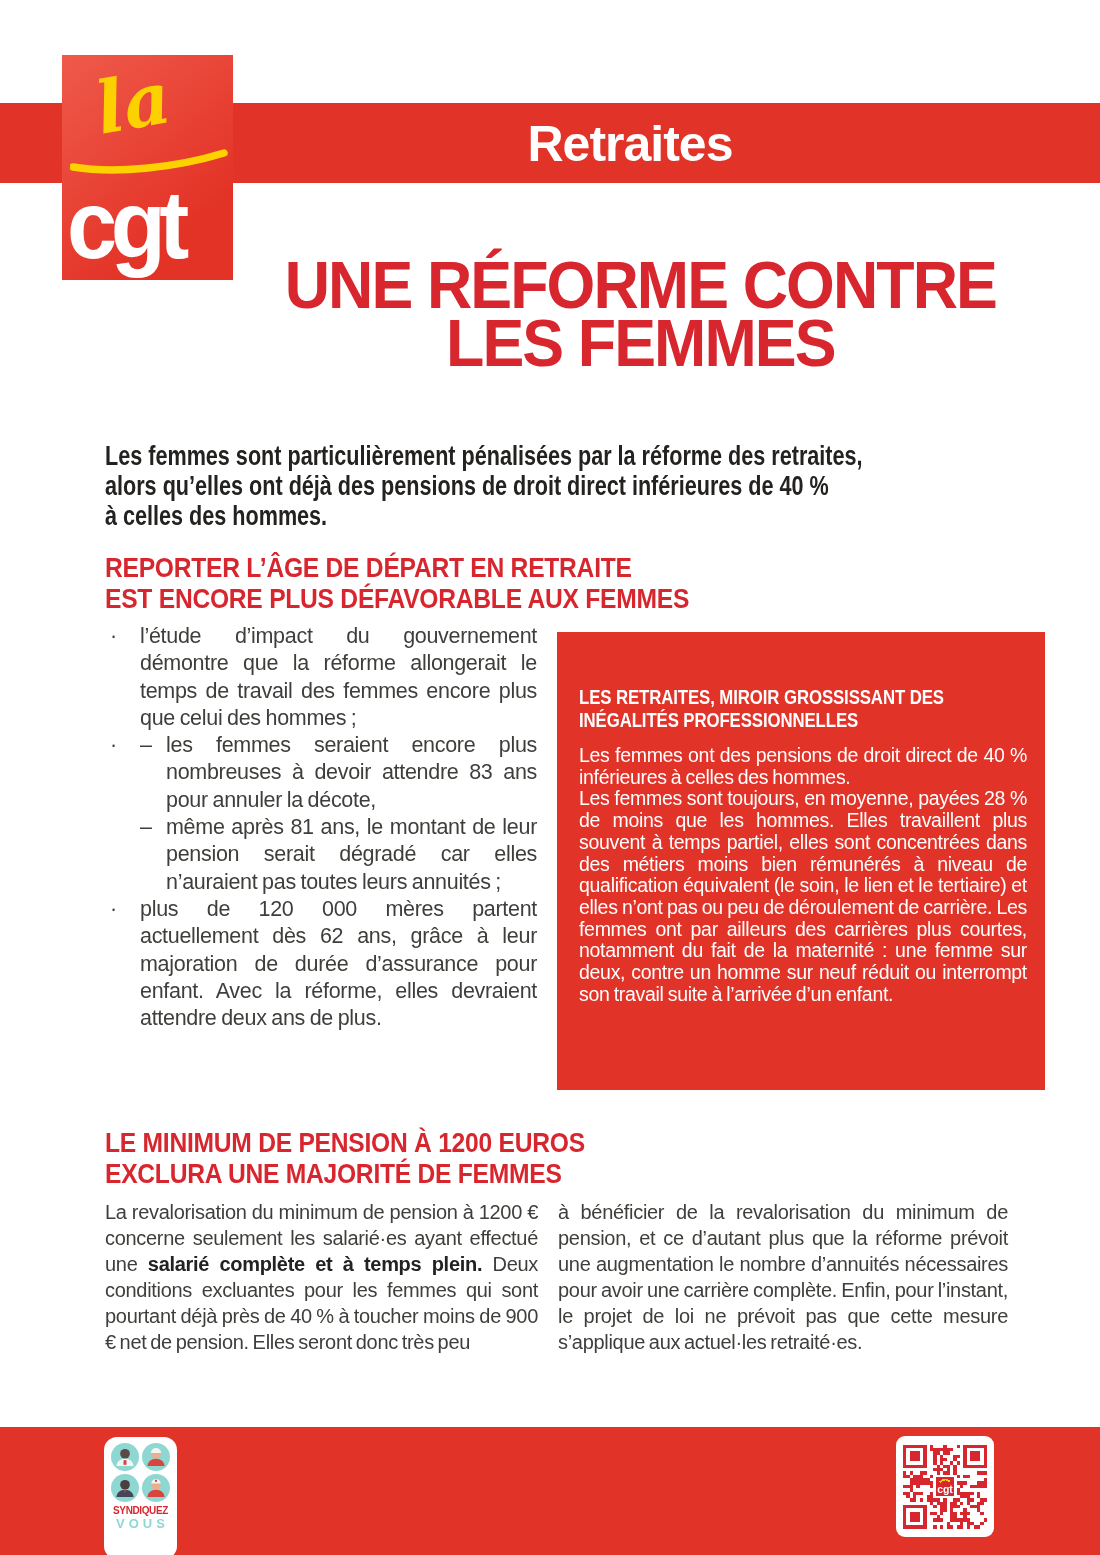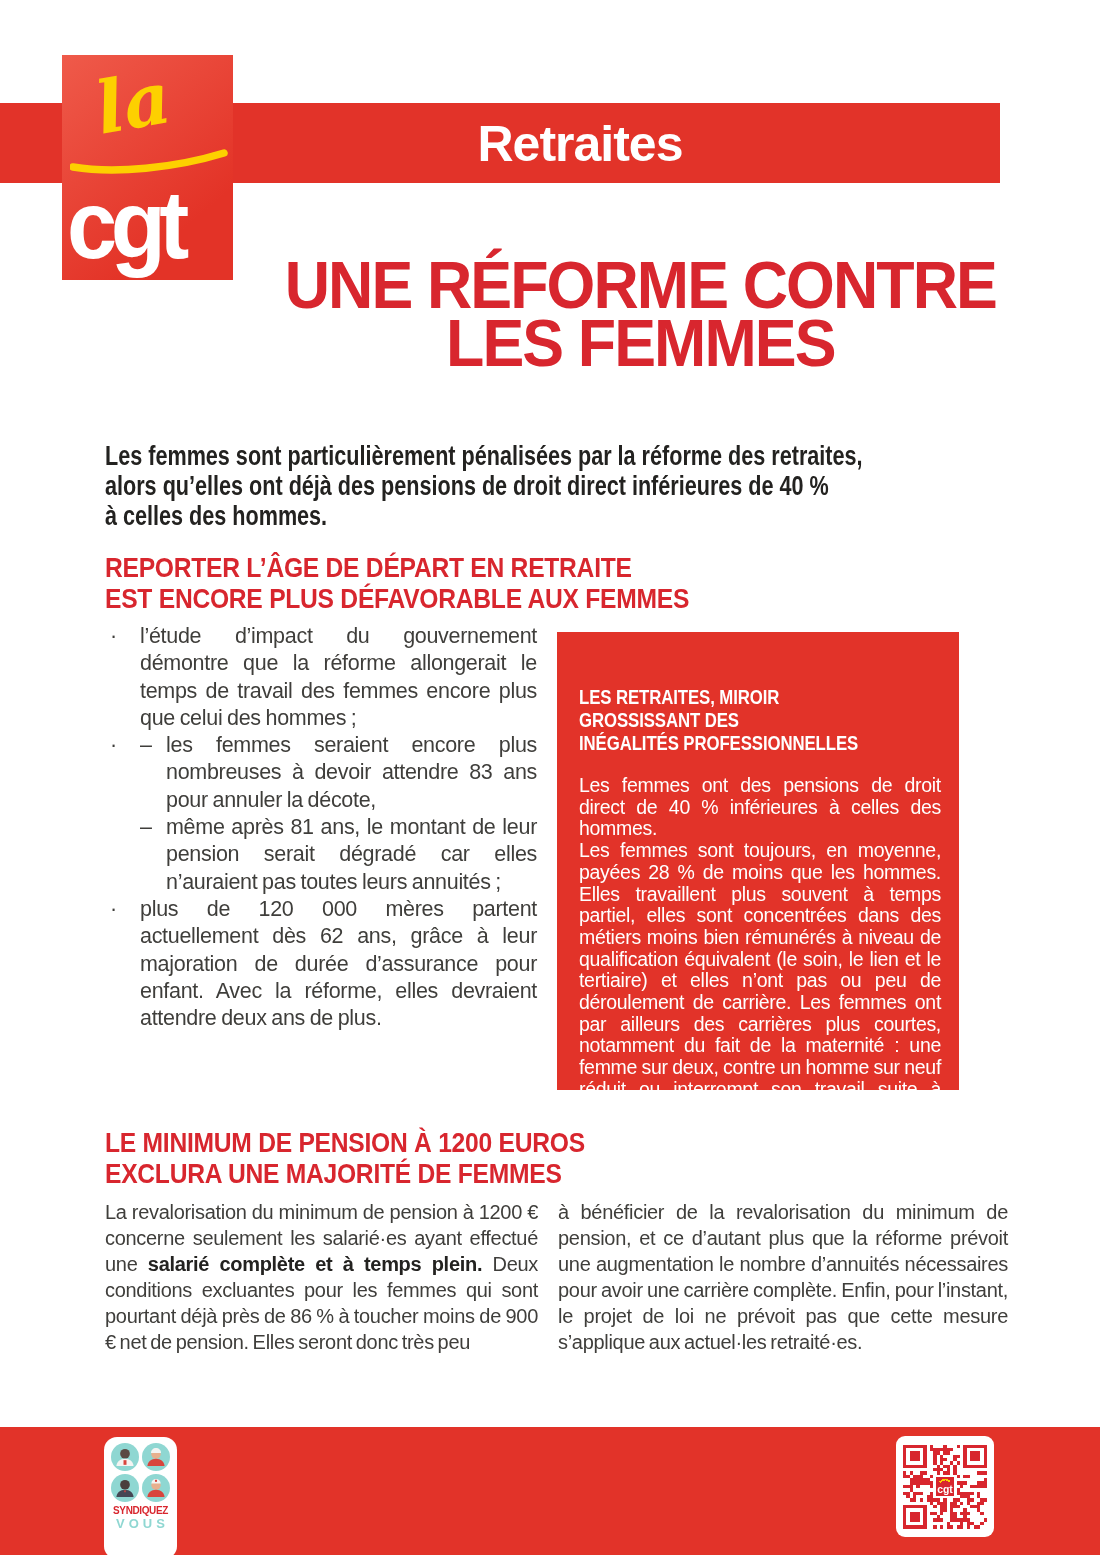--- a/index.html
+++ b/index.html
@@ -4,21 +4,21 @@
 <style>
   :root{
     --red:#e23329; --red_text:#d8262e; --logo_red_light:#ef5a4a; --logo_red_dark:#e33327;
     --yellow:#fdd000; --teal:#8fd7d2; --dark:#232220; --body_text:#3f3e3b; --white:#ffffff;
   }
   html,body{margin:0;padding:0;background:#fff;}
   .page{position:relative;width:1100px;height:1555px;background:#fff;overflow:hidden;
         font-family:"Liberation Sans",sans-serif;}
 
   
-  .top-band{position:absolute;left:0;top:103px;width:1000px;height:80px;background:var(--red);}
+  .top-band{position:absolute;left:0;top:103px;width:1100px;height:80px;background:var(--red);}
   .kicker{position:absolute;left:170px;right:10px;top:0;height:80px;line-height:82px;
           text-align:center;color:#fff;font-size:50px;font-weight:bold;letter-spacing:-1px;}
   .logo{position:absolute;left:62px;top:55px;width:171px;height:225px;
         background:linear-gradient(140deg,var(--logo_red_light) 0%,var(--logo_red_dark) 75%);}
   .logo-la{position:absolute;left:34px;top:12px;font-family:"DejaVu Serif",serif;font-style:italic;
            font-weight:bold;font-size:72px;line-height:1;color:var(--yellow);transform:rotate(-10deg);}
   .logo-swash{position:absolute;left:8px;top:88px;width:158px;height:34px;}
   .logo-cgt{position:absolute;left:5px;bottom:16px;font-size:97px;line-height:0.8;font-weight:bold;
             color:#fff;letter-spacing:-7px;transform:scaleX(.93);transform-origin:left bottom;}
   .headline{position:absolute;left:160px;width:960px;top:212px;text-align:center;
@@ -43,25 +43,25 @@
            font-size:21.5px;line-height:27.3px;letter-spacing:-0.3px;word-spacing:-1px;}
   .bullet-item{display:flex;}
   .bullet-item>.marker{width:37px;flex:none;padding-left:7px;box-sizing:border-box;}
   .bullet-item .b-col{flex:1;min-width:0;}
   .b-par{text-align:justify;}
   .sub-item{display:flex;}
   .sub-item>.smarker{width:26px;flex:none;}
   .sub-item .b-par{flex:1;min-width:0;}
 
   
-  .redbox{position:absolute;left:557px;top:632px;width:402px;height:458px;background:var(--red);
+  .redbox{position:absolute;left:557px;top:632px;width:488px;height:458px;background:var(--red);
           color:#fff;box-sizing:border-box;padding:54px 18px 0 22px;}
   .redbox h3{margin:0;font-size:19.5px;line-height:23px;font-weight:bold;white-space:pre-line;
              transform:scaleX(.86);transform-origin:left top;letter-spacing:-0.1px;}
-  .redbox p{margin:20px 0 0;font-size:19.5px;line-height:21.7px;white-space:pre-line;
+  .redbox p{margin:13px 0 0;font-size:19.5px;line-height:21.7px;white-space:pre-line;
             text-align:justify;letter-spacing:-0.3px;word-spacing:-1px;}
 
   
   .col{position:absolute;top:1199px;font-size:20px;line-height:26px;color:var(--body_text);
        text-align:justify;letter-spacing:-0.3px;word-spacing:-1.5px;}
   .col-left{left:105px;width:433px;}
   .col-right{left:558px;width:450px;}
   .col strong{color:var(--dark);}
 
   
@@ -140,21 +140,21 @@
   <aside class="redbox">
     <h3>LES RETRAITES, MIROIR GROSSISSANT DES
 INÉGALITÉS PROFESSIONNELLES</h3>
     <p>Les femmes ont des pensions de droit direct de 40 % inférieures à celles des hommes.
 Les femmes sont toujours, en moyenne, payées 28 % de moins que les hommes. Elles travaillent plus souvent à temps partiel, elles sont concentrées dans des métiers moins bien rémunérés à niveau de qualification équivalent (le soin, le lien et le tertiaire) et elles n’ont pas ou peu de déroulement de carrière. Les femmes ont par ailleurs des carrières plus courtes, notamment du fait de la maternité : une femme sur deux, contre un homme sur neuf réduit ou interrompt son travail suite à l’arrivée d’un enfant.</p>
   </aside>
 
   <h2 class="sec-heading h-two">LE MINIMUM DE PENSION À 1200 EUROS
 EXCLURA UNE MAJORITÉ DE FEMMES</h2>
 
-  <div class="col col-left"><span>La revalorisation du minimum de pension à 1200 € concerne seulement les salarié·es ayant effectué une </span><strong>salarié complète et à temps plein.</strong><span> Deux conditions excluantes pour les femmes qui sont pourtant déjà près de 86 % à toucher moins de 900 € net de pension. Elles seront donc très peu</span></div>
+  <div class="col col-left"><span>La revalorisation du minimum de pension à 1200 € concerne seulement les salarié·es ayant effectué une </span><strong>salarié complète et à temps plein.</strong><span> Deux conditions excluantes pour les femmes qui sont pourtant déjà près de 40 % à toucher moins de 900 € net de pension. Elles seront donc très peu</span></div>
   <div class="col col-right">à bénéficier de la revalorisation du minimum de pension, et ce d’autant plus que la réforme prévoit une augmentation le nombre d’annuités nécessaires pour avoir une carrière complète. Enfin, pour l’instant, le projet de loi ne prévoit pas que cette mesure s’applique aux actuel·les retraité·es.</div>
 
   <div class="footer">
     <div class="badge">
       <div class="avatars">
         <svg viewBox="0 0 30 30">
           <circle cx="15" cy="15" r="15" fill="var(--teal)"></circle>
           <circle cx="15" cy="11.5" r="5.2" fill="#5b4a44"></circle>
           <path d="M15 17c-5.4 0-8.6 3.2-9.2 7.6h18.4C23.6 20.2 20.4 17 15 17z" fill="#f4f4f2"></path>
           <rect x="13.4" y="18.4" width="3.2" height="5" fill="#d8453d"></rect>

